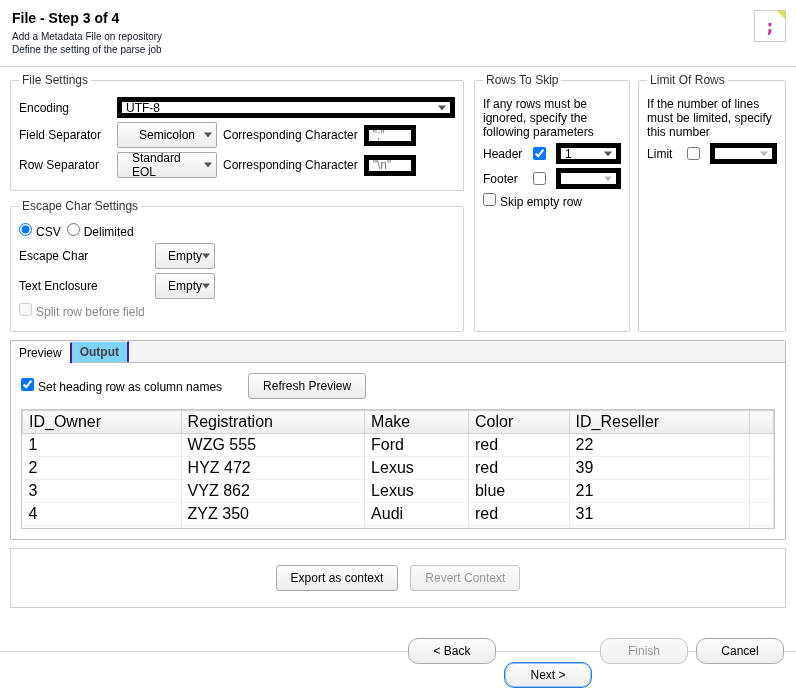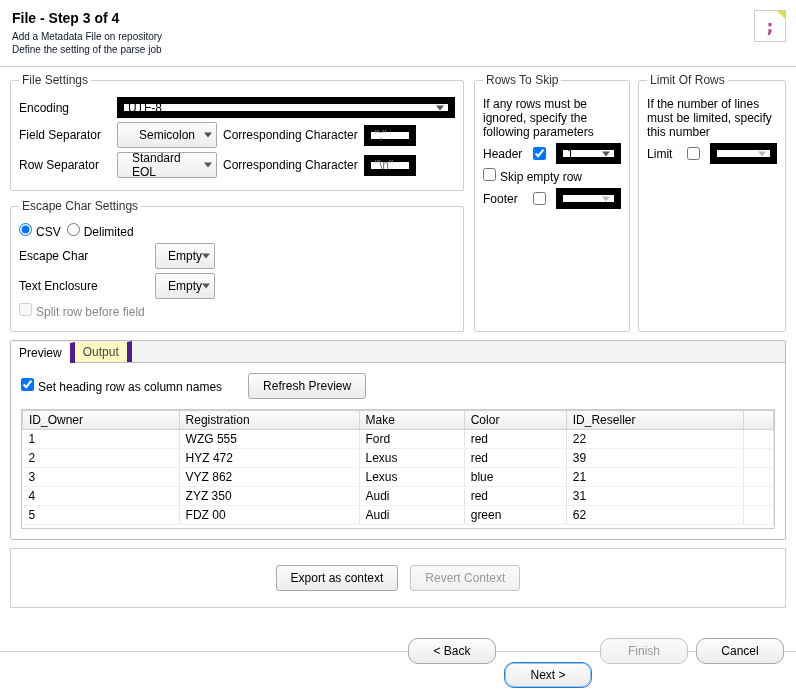--- a/index.html
+++ b/index.html
@@ -31,21 +31,21 @@
   .cols { display:flex; gap:10px; }
   .col-left { flex: 0 0 454px; display:flex; flex-direction:column; gap:8px;}
   .col-right { flex: 1; display:flex; flex-direction:row; gap:8px;}
   fieldset {
     border:1px solid #d0d0d0; border-radius:2px; padding: 6px 8px 8px 8px; margin:0;
   }
   legend { padding:0 3px; color:#333; }
   .row { display:flex; align-items:center; margin: 4px 0; gap:6px;}
   .lbl { width: 92px; }
   .combo, .textin {
-    border:7px solid #000000; background:#fff; height:21px; padding:0 4px;
+    border:5px solid #000000; background:#fff; height:21px; padding:0 4px;
     font: inherit; display:flex; align-items:center; position:relative;
   }
   .combo { padding-right: 18px; }
   .combo .arrow, .dd-arrow {
     position:absolute; right:4px; top:50%; transform:translateY(-50%);
     width:0;height:0;border-left:4px solid transparent;border-right:4px solid transparent;border-top:5px solid #555;
   }
   .combo.btn { background:linear-gradient(#fdfdfd,#ececec); border:1px solid #aaa; border-radius:2px;}
   .textin.disabled { color:#777; background:#fff; }
   .radio { margin-right:4px; }
@@ -53,26 +53,26 @@
   .small-combo { width:60px; }
   .btn {
     border:1px solid #a9a9a9; border-radius:3px; background:linear-gradient(#fdfdfd,#ececec);
     height:24px; padding: 12px 14px; font:inherit; display:inline-flex; align-items:center; justify-content:center;
     cursor:default;
   }
   .btn.disabled { color:#9a9a9a; border-color:#c6c6c6; background:linear-gradient(#fafafa,#f0f0f0); }
   .btn.primary { border-color:#2a7ad1; box-shadow: inset 0 0 0 1px #8ec6f7; margin-top: 24px; }
   .tabs { margin-top:8px; border:1px solid #bdbdbd; border-radius:2px; }
   .tabbar { display:flex; border-bottom:1px solid #bdbdbd; background:#f3f3f3; }
-  .tab { padding:3px 8px; border-right:5px solid #4c1d95; background:#fff; position:relative; top:1px; border-top:1px solid #fff;}
-  .tab.inactive { background:#fef9c3; color:#444; top:0; border-top:1px solid #f0f0f0;}
+  .tab { padding:3px 8px; border-right:2px solid #4c1d95; background:#fff; position:relative; top:1px; border-top:1px solid #fff;}
+  .tab.inactive { background:#7dd3fc; color:#444; top:0; border-top:1px solid #f0f0f0;font-weight:bold;}
   .tabbody { padding:10px; }
   .previewbar { display:flex; align-items:center; gap:26px; margin-bottom:10px;}
   .table-wrap { border:1px solid #c9c9c9; height:120px; overflow:hidden; }
-  table { border-collapse:collapse; width:100%; font-size:12px; }
+  table { border-collapse:collapse; width:100%; font-size:16px; }
   th { background:linear-gradient(#fdfdfd,#ececec); border:1px solid #d4d4d4; font-weight:normal; text-align:left; padding:2px 6px; height:19px;}
   td { border-right:1px solid #e6e6e6; padding:2px 6px; height:18px; border-bottom:1px solid #f1f1f1;}
   th.spacer { width:auto; }
   .action-area { border:1px solid #cfcfcf; margin:8px 10px 0 10px; padding:16px 0; display:flex; justify-content:center; gap:12px;}
   .footer-btns {
     position:absolute; bottom:12px; right:12px; display:flex; gap:8px;
   }
   .footer-sep{ position:absolute; bottom:48px; left:0; right:0; border-top:1px solid #cfcfcf;}
   .wbtn { width:88px;border-radius:10px; }
   input[type=checkbox], input[type=radio]{ margin:0 4px 0 0;}
@@ -159,29 +159,29 @@
         <div class="row">If any rows must be ignored, specify the following parameters</div>
         <div class="row">
           <div style="width:44px">Header</div>
           <input type="checkbox" checked="" class="check" style="">
           <div class="combo" style="flex:1">
             <span>1</span>
               <span class="arrow"></span>
           </div>
         </div>
         <div class="row">
-          <label><input type="checkbox" class="check" style=""><span>Skip empty row</span></label>
-        </div>
-        <div class="row">
           <div style="width:44px">Footer</div>
           <input type="checkbox" class="check" style="">
           <div class="combo" style="flex:1;color:#aaa">
             <span></span>
               <span class="arrow" style="border-top-color:#bbb"></span>
           </div>
+        </div>
+        <div class="row">
+          <label><input type="checkbox" class="check" style=""><span>Skip empty row</span></label>
         </div>
       </fieldset>
 
       <fieldset>
         <legend>Limit Of Rows</legend>
         <div class="row">If the number of lines must be limited, specify this number</div>
         <div class="row">
           <div style="width:34px">Limit</div>
           <input type="checkbox" class="check" style="">
           <div class="combo" style="flex:1;color:#aaa">

